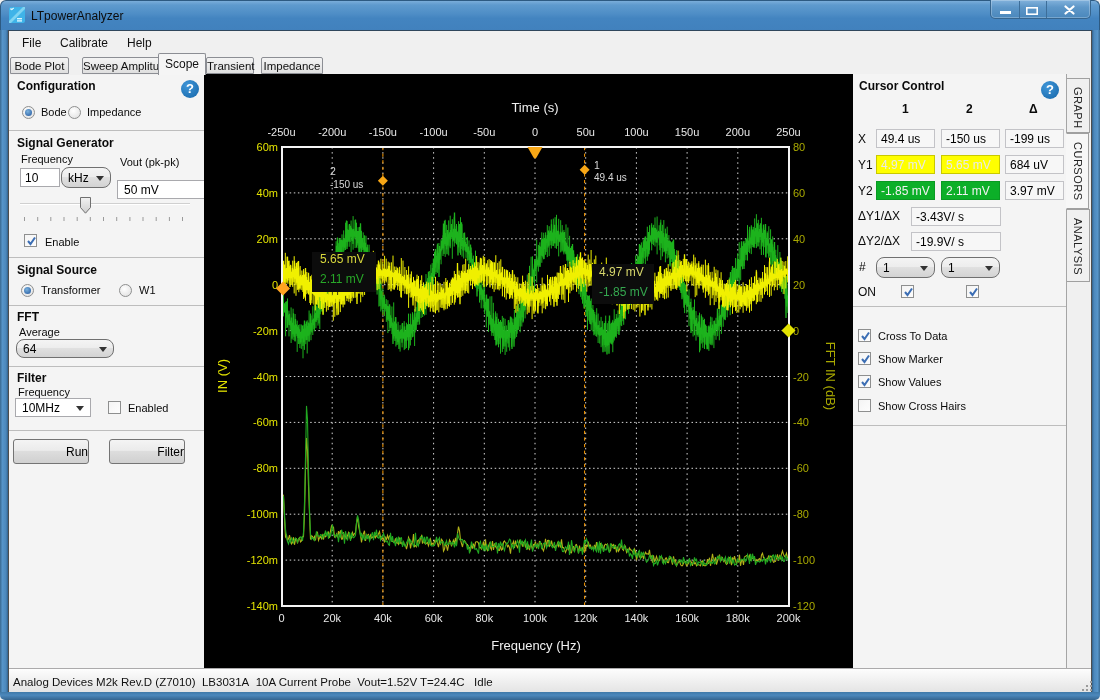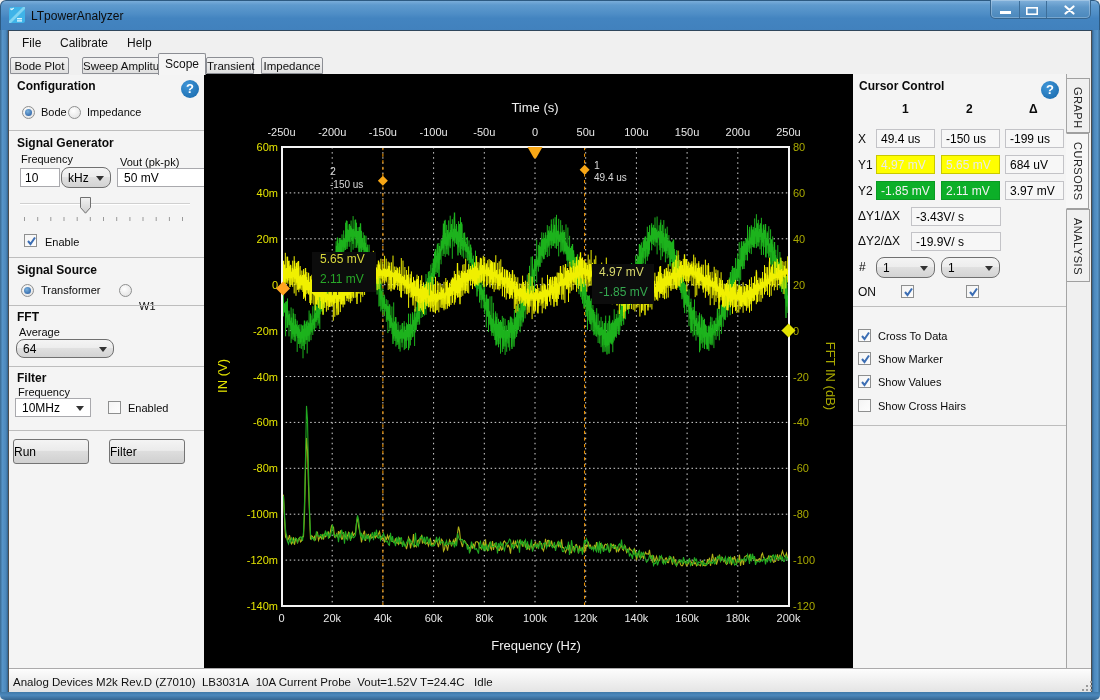--- a/index.html
+++ b/index.html
@@ -42,21 +42,21 @@
 
 .tbox{position:absolute;background:#fff;border:1px solid #a9a9ad;font-size:12px;padding:2px 4px;color:#000}
 .ro{background:#f7f7f7;border:1px solid #c3c3c7}
 .combo-grad{position:absolute;border:1px solid #707070;border-radius:8px;
  background:linear-gradient(180deg,#f4f4f4,#ededed 45%,#e0e0e0 50%,#d3d3d3);font-size:12px;color:#000}
 .combo-flat{position:absolute;border:1px solid #a9a9ad;background:#fff;font-size:12px;color:#000}
 .combo-txt{position:absolute;left:6px;top:50%;transform:translateY(-50%)}
 .arr{position:absolute;right:6px;top:50%;margin-top:-2px;width:0;height:0;
  border-left:4px solid transparent;border-right:4px solid transparent;border-top:5px solid #333}
 .btn{position:absolute;border:1px solid #747474;border-radius:3px;font-size:12px;color:#000;
- background:linear-gradient(180deg,#f4f4f4,#ebebeb 45%,#dddddd 50%,#d0d0d0);text-align:left}
+ background:linear-gradient(180deg,#f4f4f4,#ebebeb 45%,#dddddd 50%,#d0d0d0);text-align:right}
 .cb{position:absolute;width:13px;height:13px;border:1px solid #8e8f8f;
  background:linear-gradient(135deg,#f4f4f4,#fdfdfd)}
 .cb svg{position:absolute;left:0px;top:-1px}
 .radio{position:absolute;width:13px;height:13px;border:1px solid #8e8f8f;border-radius:50%;
  background:radial-gradient(circle at 40% 35%,#fff,#ddd)}
 .radio.sel:after{content:"";position:absolute;left:2px;top:2px;width:7px;height:7px;border-radius:50%;
  background:radial-gradient(circle at 40% 35%,#7bb2dd,#20549c)}
 .qmark{position:absolute;width:18px;height:18px;border-radius:50%;
  background:radial-gradient(circle at 35% 30%,#3f96d8,#1565a8);color:#fff;font-weight:bold;
  font-size:13px;text-align:center;line-height:18px}
@@ -109,21 +109,21 @@
 <div class="lab" style="left:87px;top:106px">Impedance</div>
 <hr class="sep" style="left:9px;top:130px;width:195px">
 <div class="lab bold" style="left:17px;top:136px">Signal Generator</div>
 <div class="lab" style="left:21px;top:153px">Frequency</div>
 <div class="lab" style="left:120px;top:156px">Vout (pk-pk)</div>
 <div class="tbox" style="left:20px;top:168px;width:40px;height:19px">10</div>
 <div class="combo-grad" style="left:61px;top:167px;width:50px;height:21px">
     <span class="combo-txt">kHz</span>
     <span class="arr"></span>
   </div>
-<div class="combo-flat" style="left:117px;top:168px;width:102px;height:19px">
+<div class="combo-flat" style="left:117px;top:180px;width:102px;height:19px">
     <span class="combo-txt">50 mV</span>
     <span class="arr"></span>
   </div>
 <div class="abs" style="left:20px;top:203px;width:170px;height:2px;background:#d0d0d0;border-bottom:1px solid #fff"></div>
 <svg class="abs" style="left:79.5px;top:197px" width="11" height="17">
 <path d="M0.5 0.5 L10.5 0.5 L10.5 10.5 L5.5 16.2 L0.5 10.5 Z" fill="url(#sg)" stroke="#707070"></path>
 <defs>
       <linearGradient id="sg" x1="0" y1="0" x2="0" y2="1">
         <stop offset="0" stop-color="#f2f2f2"></stop>
         <stop offset="1" stop-color="#cfcfcf"></stop>
@@ -149,21 +149,21 @@
     <svg width="13" height="14" viewBox="0 0 13 14">
       <path d="M3 7 L5.5 10 L10 3.5" stroke="#3c6eb4" stroke-width="2" fill="none"></path>
     </svg>
   </div>
 <div class="lab" style="left:45px;top:236px">Enable</div>
 <hr class="sep" style="left:9px;top:257px;width:195px">
 <div class="lab bold" style="left:17px;top:263px">Signal Source</div>
 <div class="radio sel" style="left:21px;top:284px"></div>
 <div class="lab" style="left:41px;top:284px">Transformer</div>
 <div class="radio" style="left:119px;top:284px"></div>
-<div class="lab" style="left:139px;top:300px">W1</div>
+<div class="lab" style="left:139px;top:284px">W1</div>
 <hr class="sep" style="left:9px;top:305px;width:195px">
 <div class="lab bold" style="left:17px;top:310px">FFT</div>
 <div class="lab" style="left:19px;top:326px">Average</div>
 <div class="combo-grad" style="left:16px;top:339px;width:98px;height:19px">
     <span class="combo-txt">64</span>
     <span class="arr"></span>
   </div>
 <hr class="sep" style="left:9px;top:366px;width:195px">
 <div class="lab bold" style="left:17px;top:371px">Filter</div>
 <div class="lab" style="left:18px;top:386px">Frequency</div>

